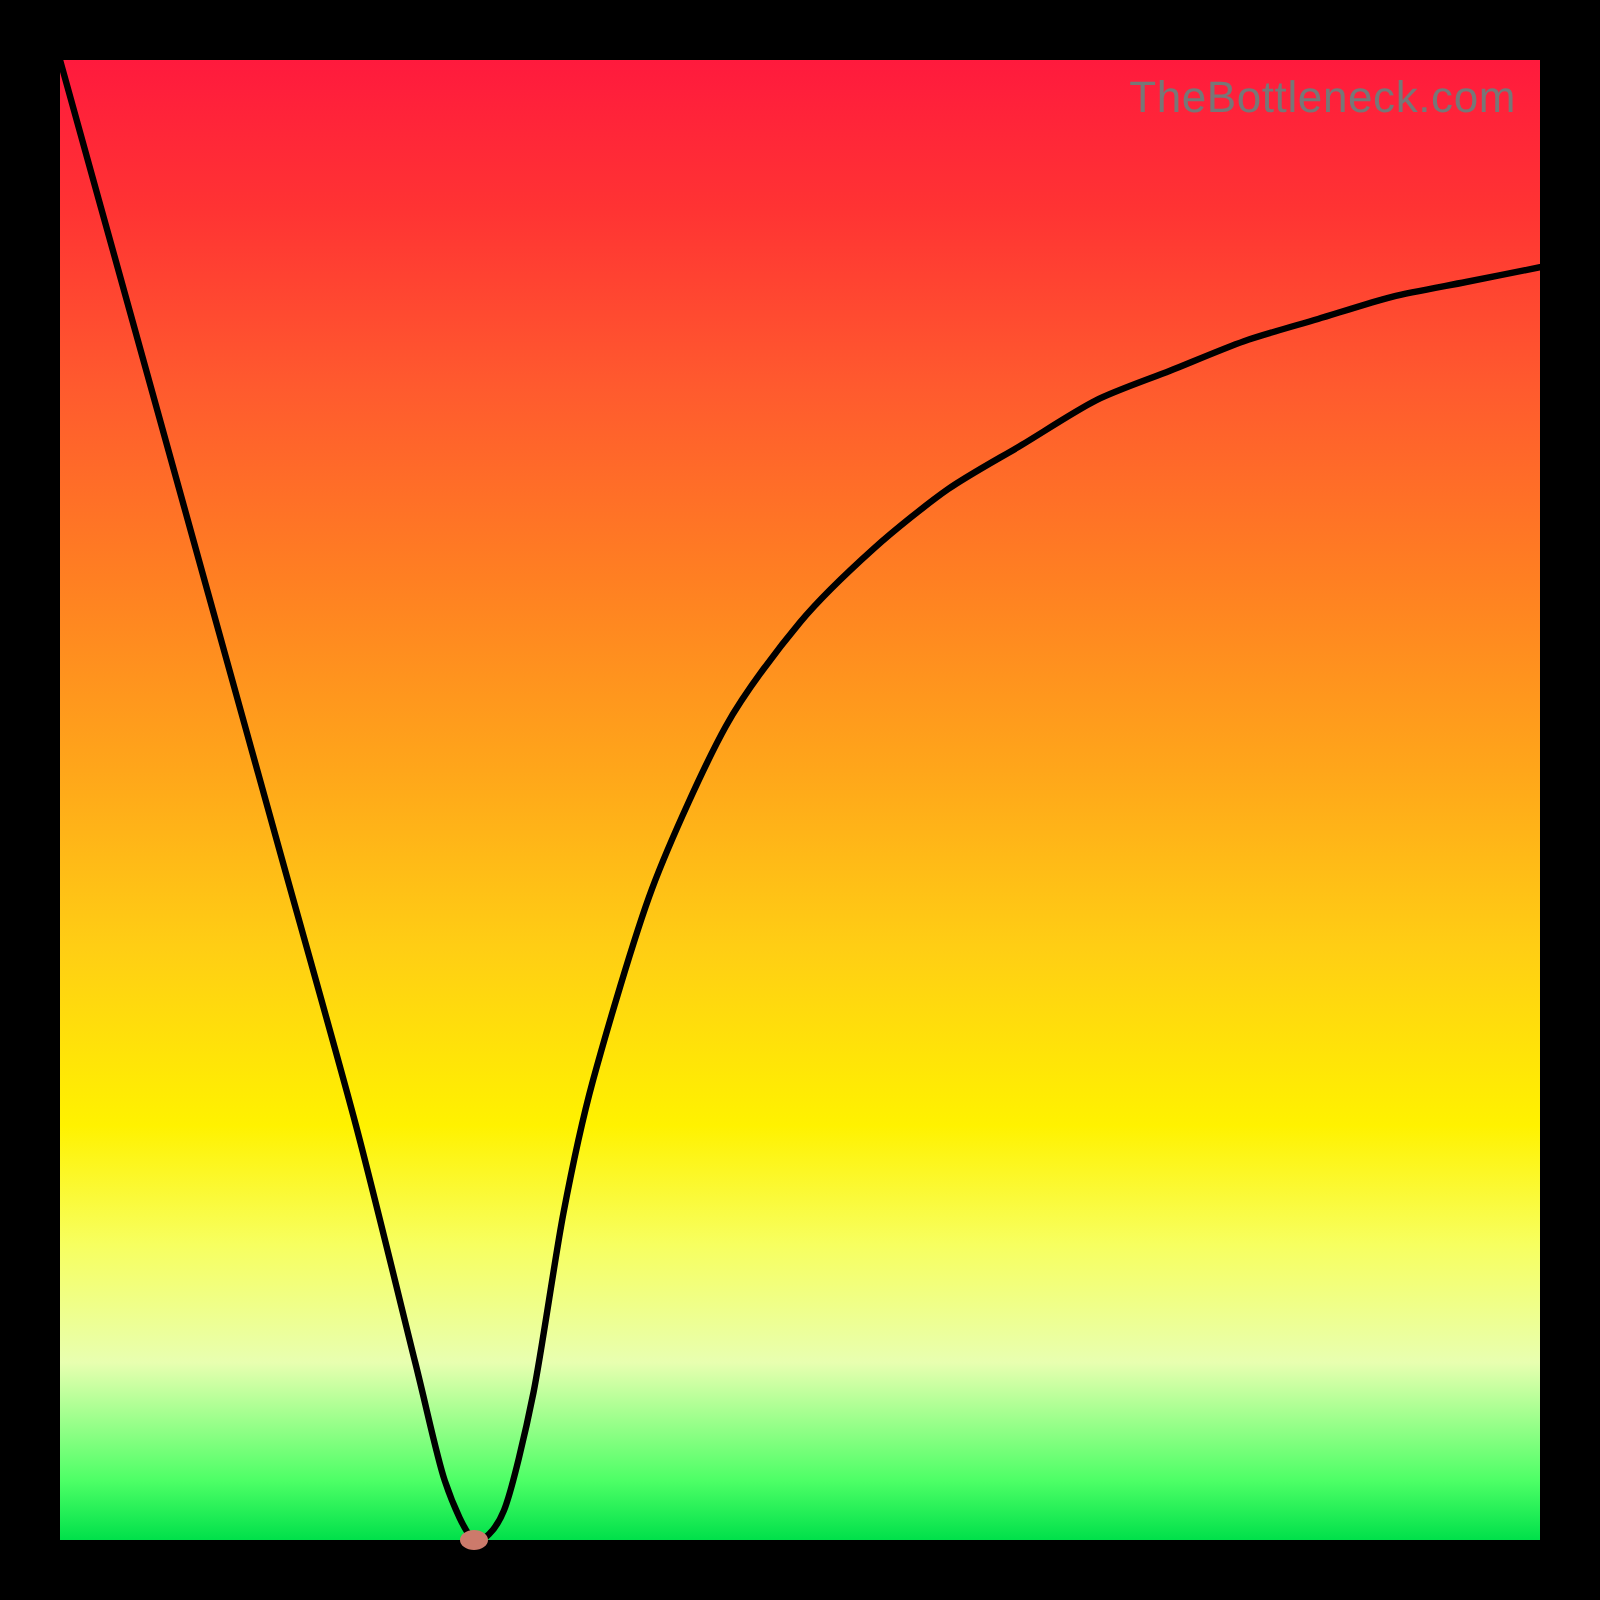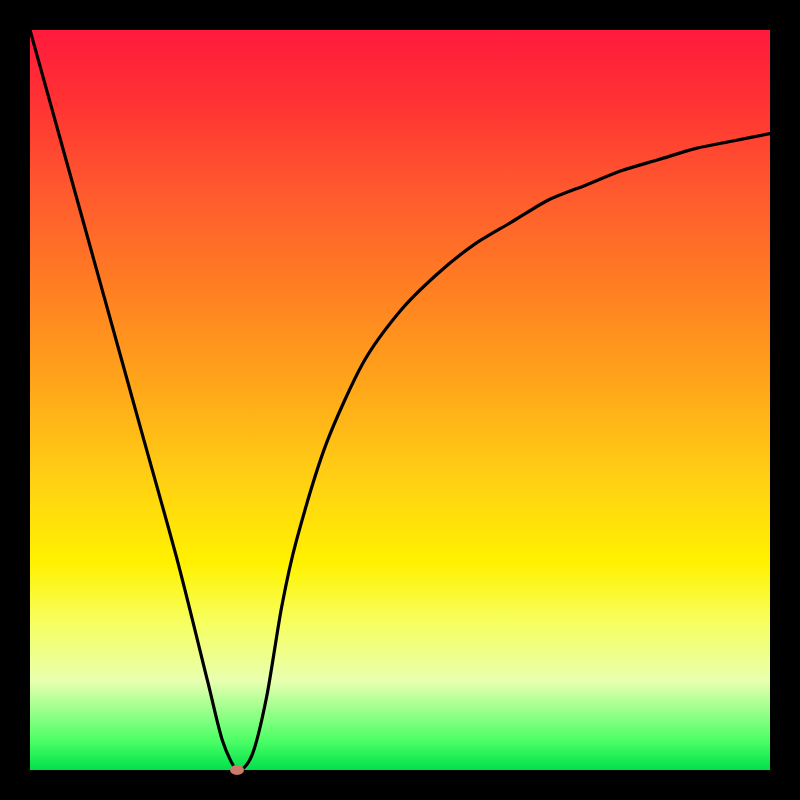--- a/index.html
+++ b/index.html
@@ -62,20 +62,21 @@
     height: 10px;
     border-radius: 50%;
     background: #cc7a6b;
   }
 </style>
 </head>
 <body>
 
 <div class="outer">
   <div class="plot">
+    <div class="watermark">TheBottleneck.com</div>
 
     <svg class="curve" viewBox="0 0 740 740" preserveAspectRatio="none">
       <path id="curve-path" d="M 0.00 0.00 C 4.93 17.76, 27.13 97.68, 37.00 133.20 C 46.87 168.72, 64.13 230.88, 74.00 266.40 C 83.87 301.92, 101.13 364.08, 111.00 399.60 C 120.87 435.12, 139.12 499.25, 148.00 532.80 C 156.88 566.35, 171.68 627.52, 177.60 651.20 C 183.52 674.88, 188.45 698.56, 192.40 710.40 C 196.35 722.24, 203.25 738.03, 207.20 740.00 C 211.15 741.97, 218.05 735.07, 222.00 725.20 C 225.95 715.33, 232.85 685.73, 236.80 666.00 C 240.75 646.27, 247.65 597.92, 251.60 577.20 C 255.55 556.48, 260.48 532.31, 266.40 510.60 C 272.32 488.89, 287.12 438.08, 296.00 414.40 C 304.88 390.72, 323.13 350.76, 333.00 333.00 C 342.87 315.24, 360.13 293.04, 370.00 281.20 C 379.87 269.36, 397.13 253.08, 407.00 244.20 C 416.87 235.32, 434.13 221.51, 444.00 214.60 C 453.87 207.69, 471.13 198.32, 481.00 192.40 C 490.87 186.48, 508.13 175.13, 518.00 170.20 C 527.87 165.27, 545.13 159.35, 555.00 155.40 C 564.87 151.45, 582.13 144.05, 592.00 140.60 C 601.87 137.15, 619.13 132.46, 629.00 129.50 C 638.87 126.54, 656.13 120.87, 666.00 118.40 C 675.87 115.93, 693.13 112.97, 703.00 111.00 C 712.87 109.03, 735.07 104.59, 740.00 103.60" stroke="#000" stroke-width="3.2" fill="none" stroke-linecap="round" stroke-linejoin="round"></path>
     </svg>
 
     <div class="dot" id="marker-dot" style="left: 200.2px; top: 735px;"></div>
   </div>
 </div>
 
 </body></html>

